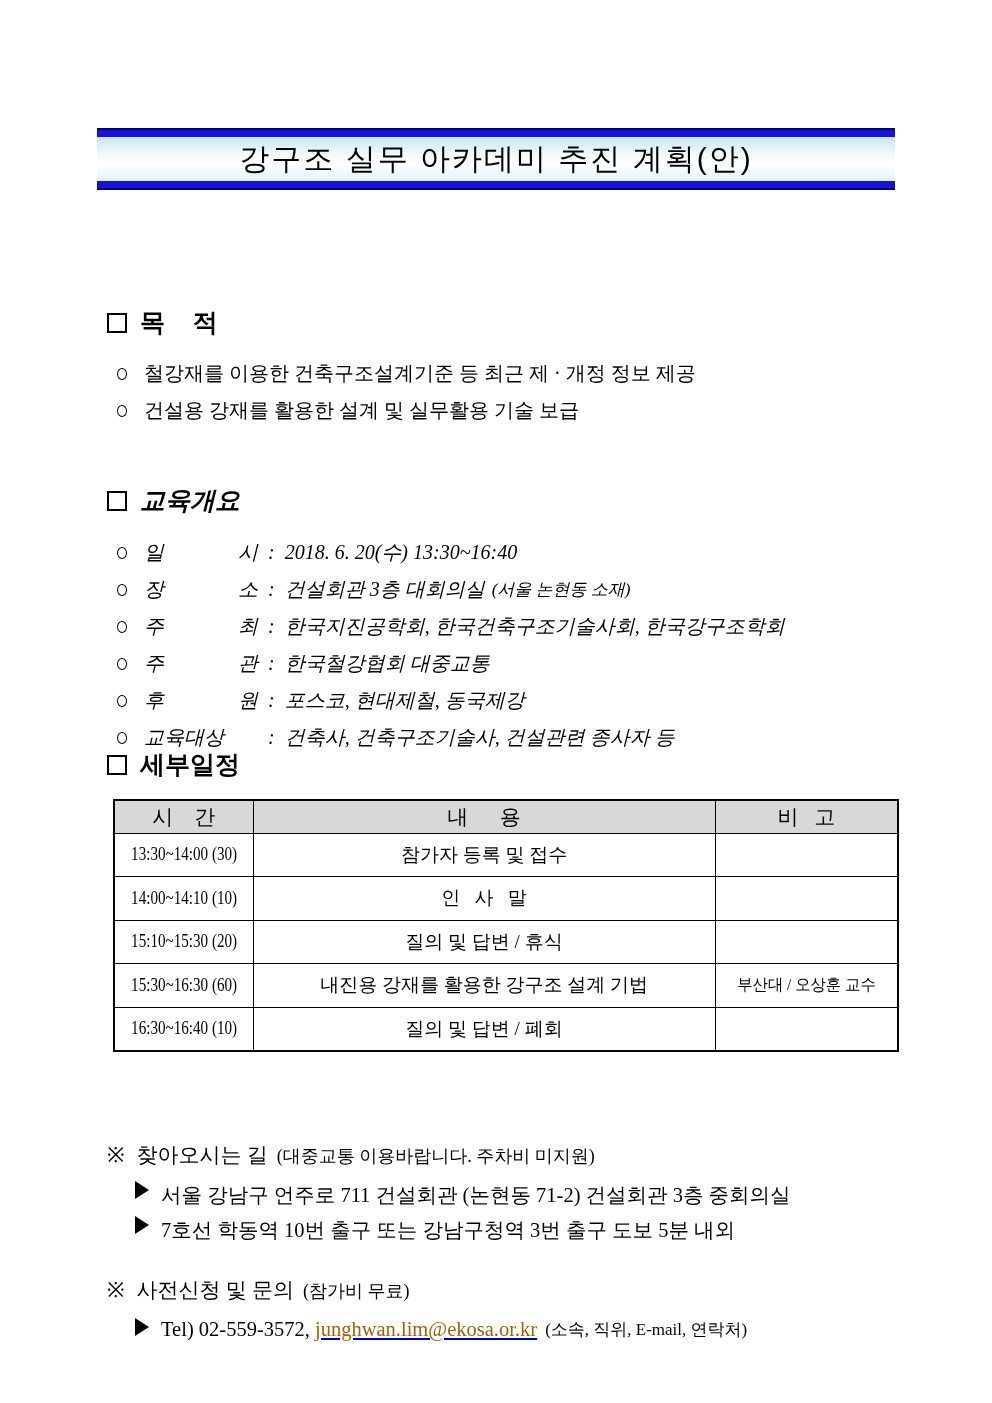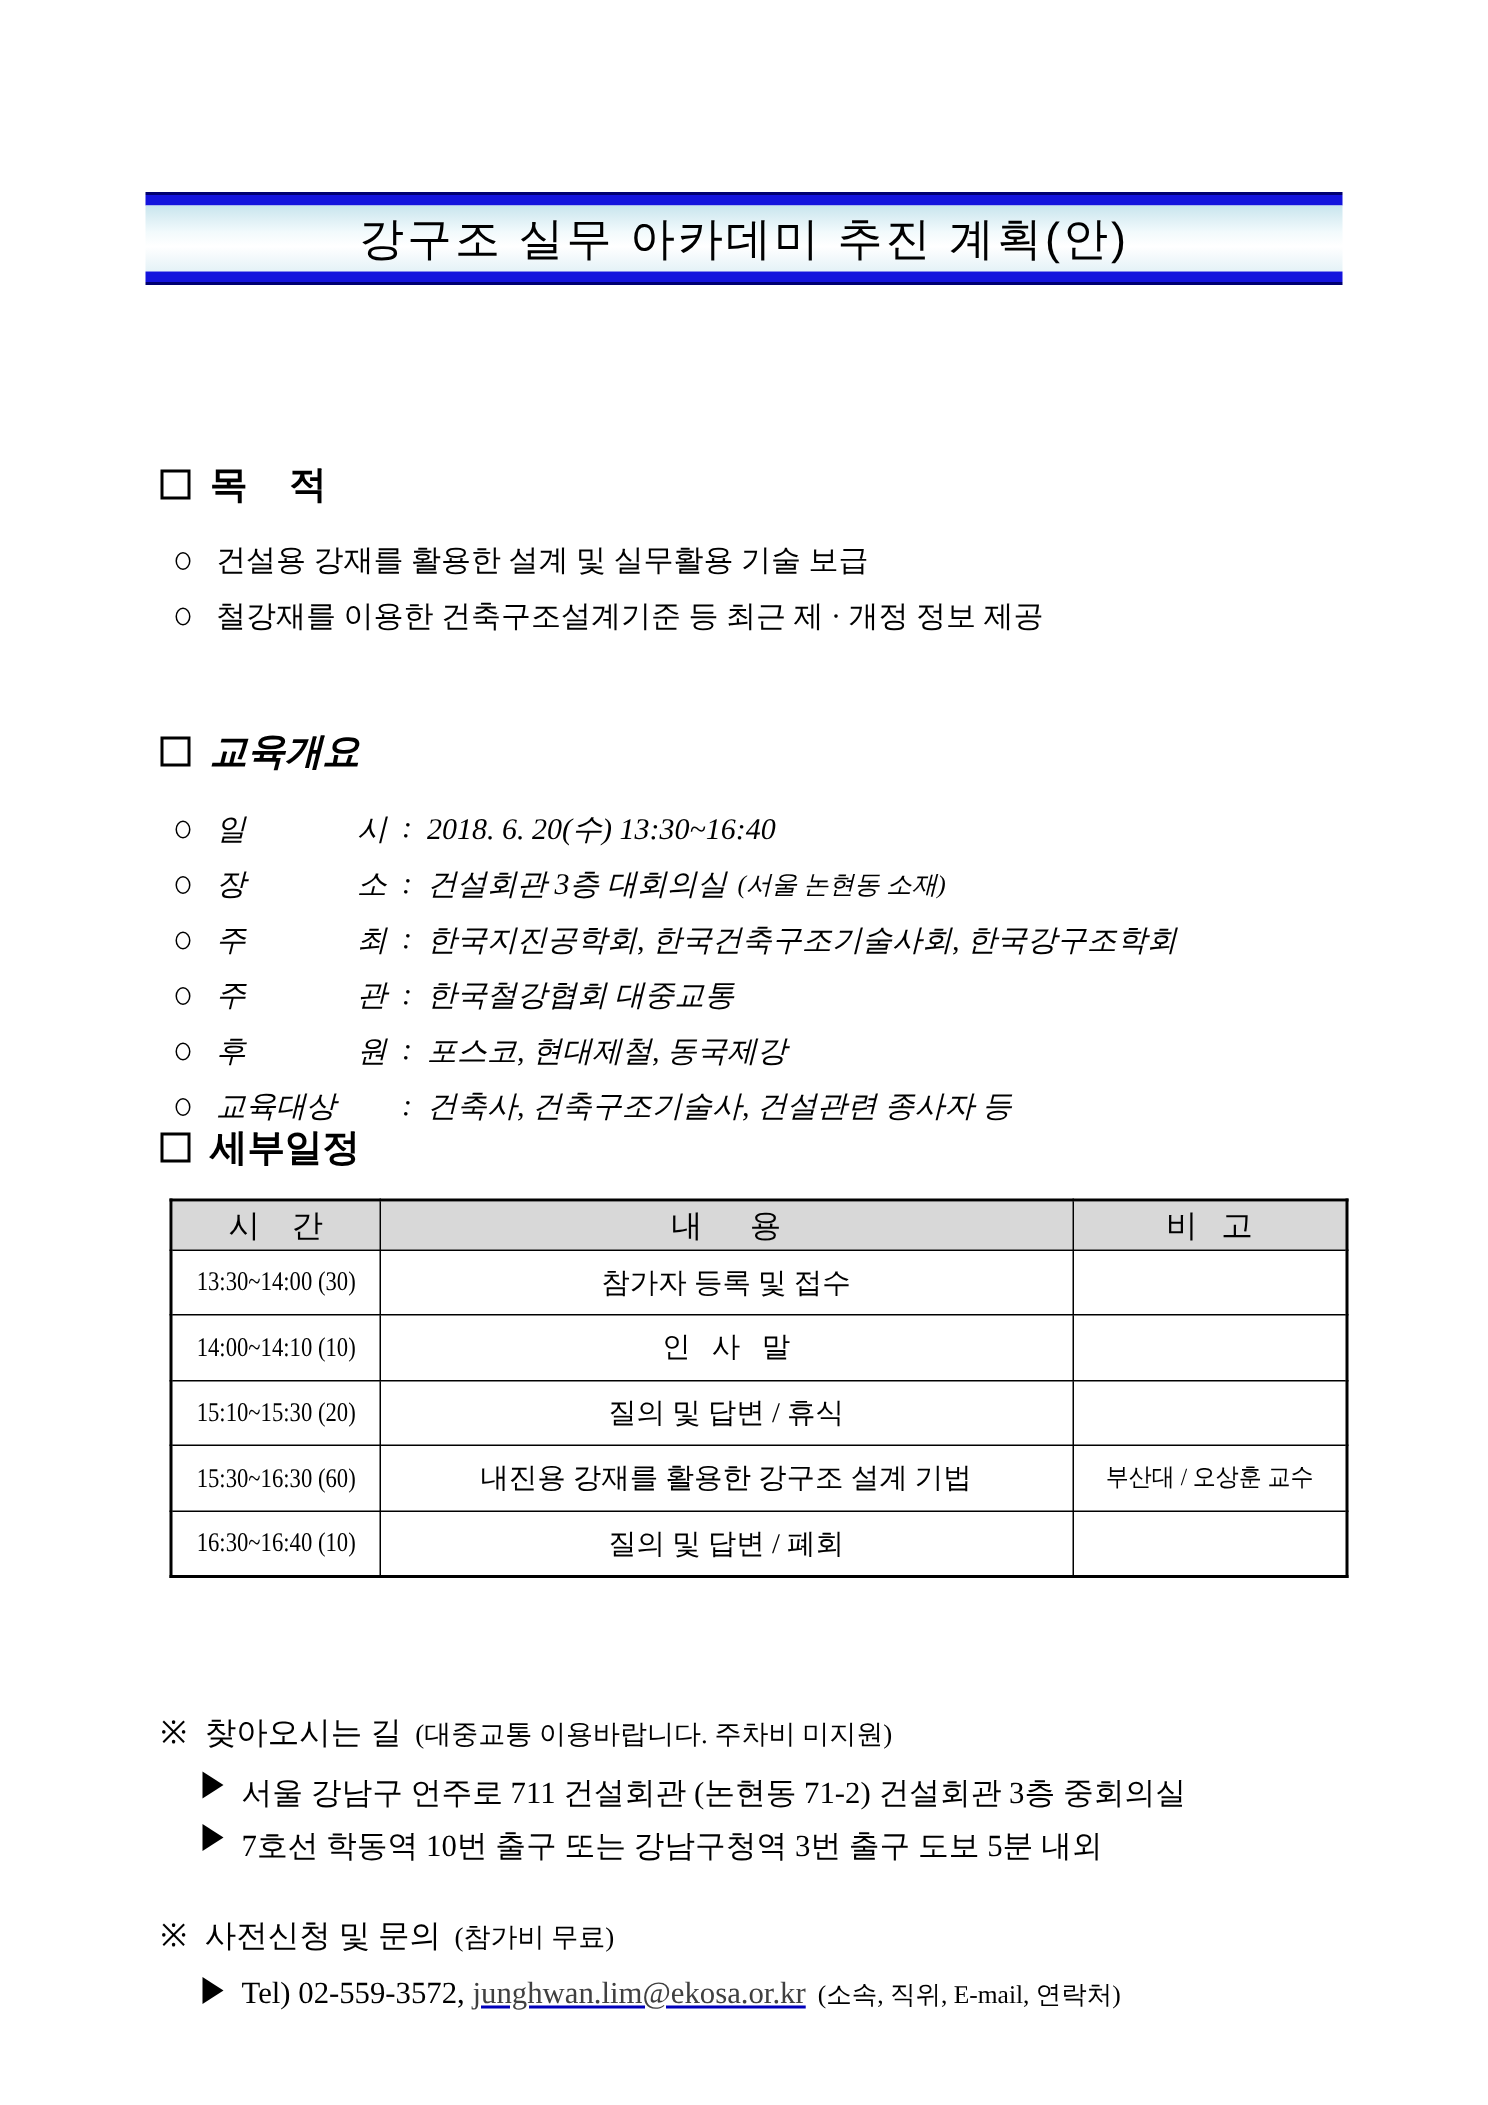--- a/index.html
+++ b/index.html
@@ -150,21 +150,21 @@
     border-left: 14px solid #000;
     border-top: 9px solid transparent;
     border-bottom: 9px solid transparent;
     margin-right: 12px;
     flex: 0 0 auto;
   }
   .directions-items { margin-top: 12px; }
   .contact-items { margin-top: 14px; }
   .contact-items .arrow-line { height: 38px; }
   .email-link {
-    color: #404040;
+    color: #a16207;
     text-decoration: underline;
     text-decoration-color: #0000bb;
     cursor: pointer;
   }
   .contact-suffix { font-size: 17px; margin-left: 8px; }
 </style>
 </head>
 <body>
 
 <div class="page">
@@ -180,25 +180,25 @@
   </div>
 
   <div class="section" style="top:262px;">
     <div class="sec-heading">
       <span class="box-icon"></span>
       <span>목    적</span>
     </div>
     <div class="purpose-bullets">
       <div class="bullet-line">
         <span class="circle-icon"></span>
+        <span>철강재를 이용한 건축구조설계기준 등 최근 제 · 개정 정보 제공</span>
+      </div>
+      <div class="bullet-line">
+        <span class="circle-icon"></span>
         <span>건설용 강재를 활용한 설계 및 실무활용 기술 보급</span>
-      </div>
-      <div class="bullet-line">
-        <span class="circle-icon"></span>
-        <span>철강재를 이용한 건축구조설계기준 등 최근 제 · 개정 정보 제공</span>
       </div>
     </div>
   </div>
 
   <div class="section" style="top:440px;font-style:italic;">
     <div class="sec-heading">
       <span class="box-icon"></span>
       <span>교육개요</span>
     </div>
     <div class="overview-items">

